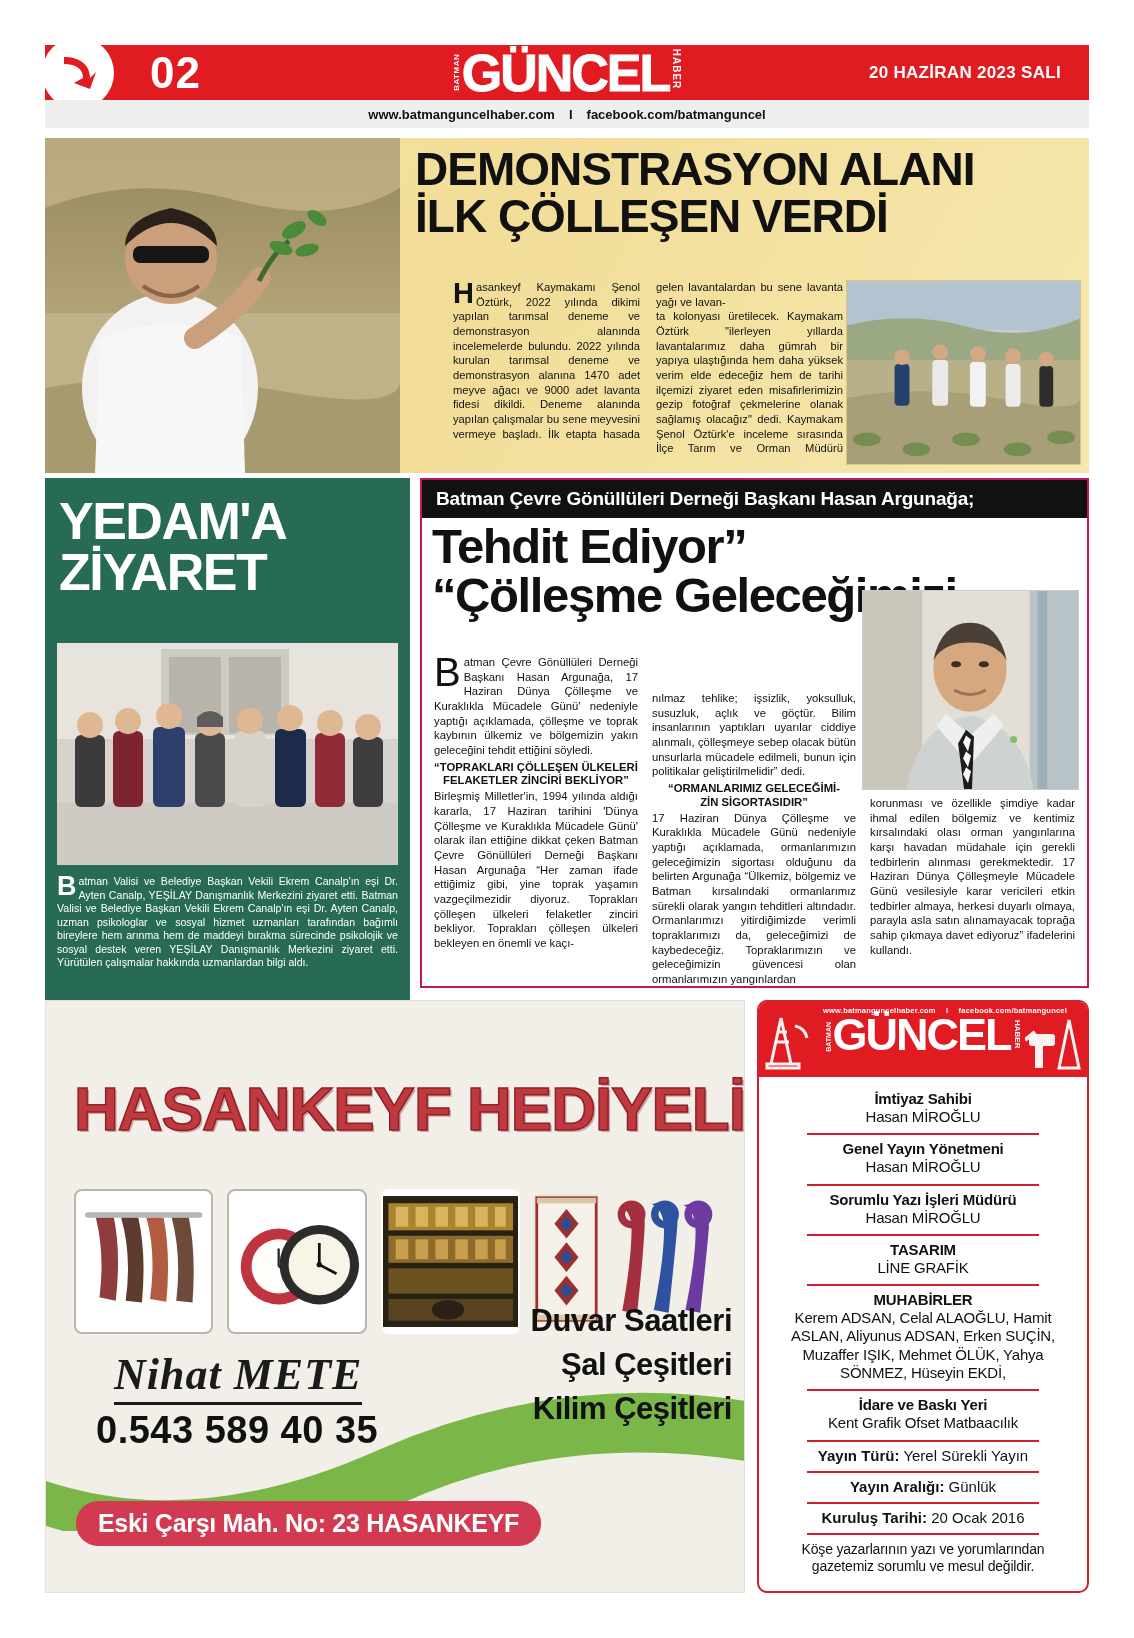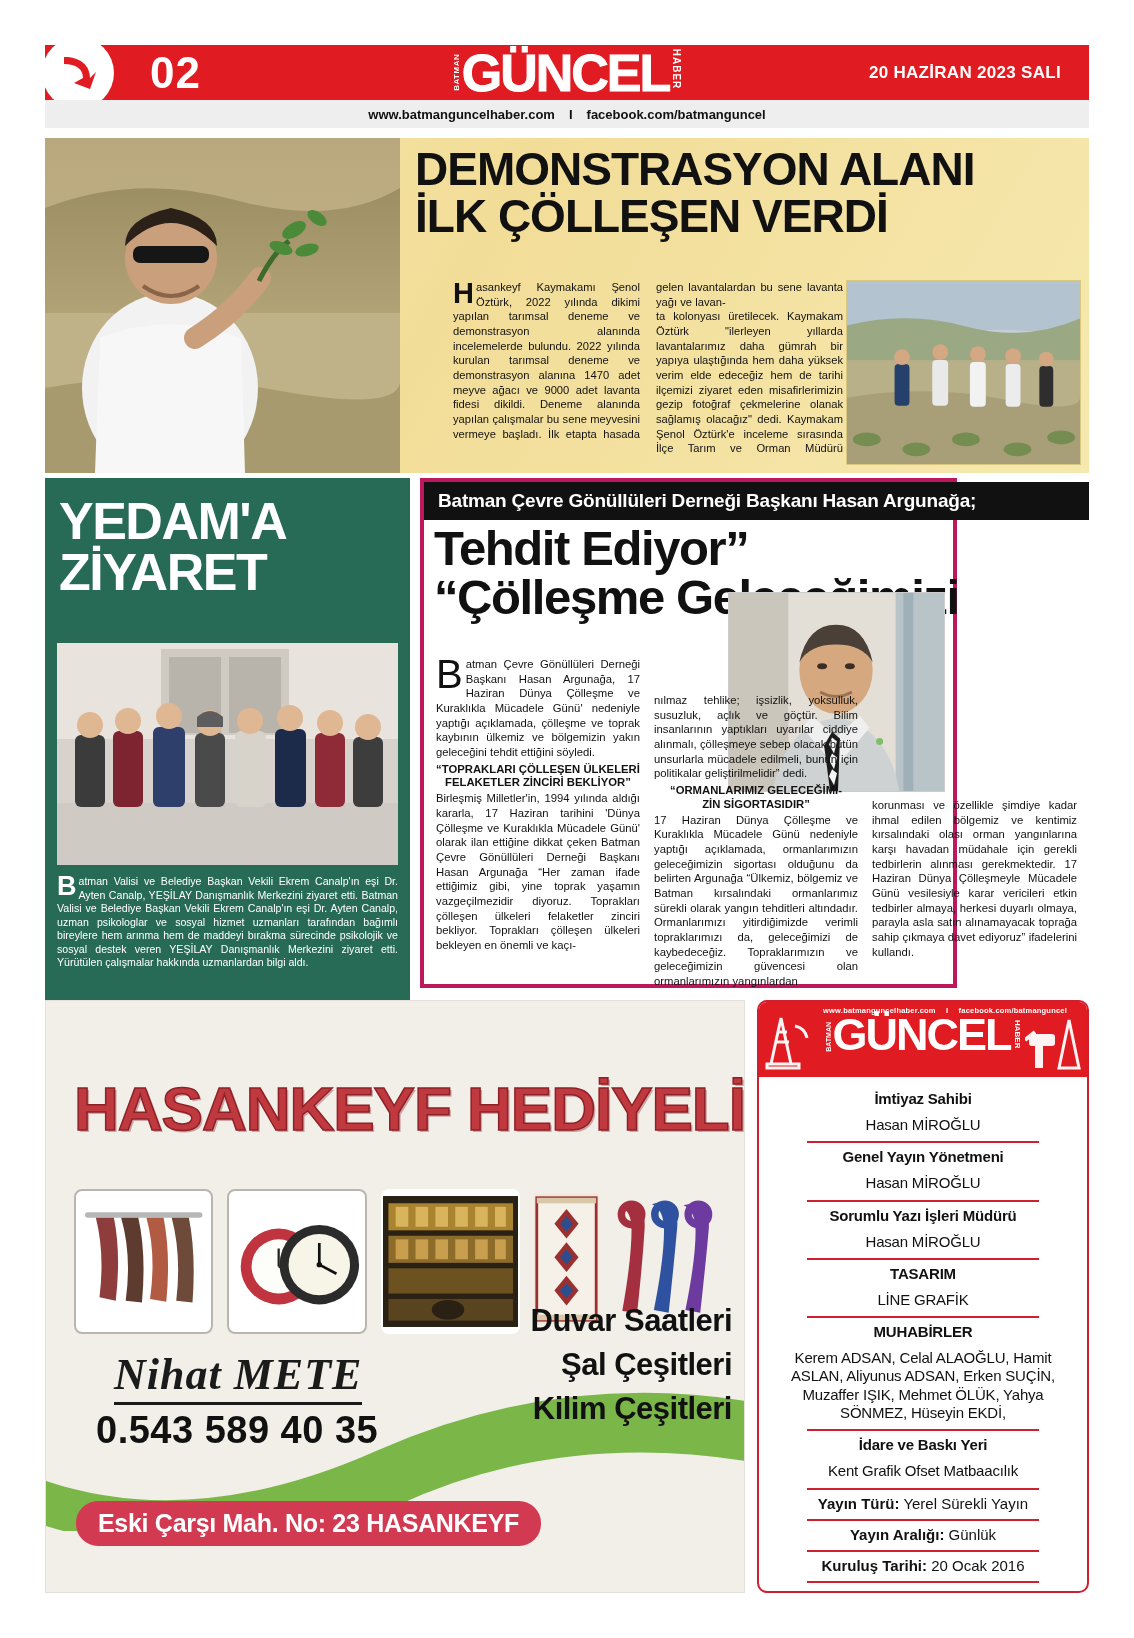--- a/index.html
+++ b/index.html
@@ -139,23 +139,23 @@
     color: #fff; text-align: justify;
   }
   .yedam-text .dropcap::first-letter {
     float: left; font-size: 27px; line-height: 0.82;
     font-weight: bold; padding-right: 2px;
   }
 
   
   .art2 {
     position: absolute; left: 420px; top: 478px;
-    width: 537px; height: 510px;
+    width: 669px; height: 510px;
     background: #fff;
-    border: 4px solid #be185d;
+    border: 2px solid #be185d;
   }
   .art2-kicker {
     position: absolute; left: 0; top: 0;
     width: 665px; height: 38px;
     background: #111; color: #fff;
     display: flex; align-items: center;
     padding-left: 14px;
     font-size: 19px; font-weight: bold;
     letter-spacing: -0.2px;
   }
@@ -315,21 +315,21 @@
   }
   .imp-oil-left { left: 6px; }
   .imp-oil-right { right: 4px; }
 
   .imp-body { padding: 10px 18px 8px 18px; text-align: center; }
   .imp-row-label {
     font-size: 15px; font-weight: bold; color: #111;
     margin-top: 3px; letter-spacing: -0.2px;
   }
   .imp-row-value {
-    font-size: 15px; color: #111; margin-top: 9px;
+    font-size: 15px; color: #111; margin-top: 1px;
     letter-spacing: -0.2px; line-height: 1.22;
   }
   .imp-rule {
     height: 2px; background: #cf2030;
     margin: 7px 30px 5px 30px;
   }
   .imp-inline { font-size: 15px; color:#111; margin-top: 2px; }
   .imp-inline b { font-weight: bold; }
   .imp-disc {
     font-size: 14px; color: #111; line-height: 1.25;

